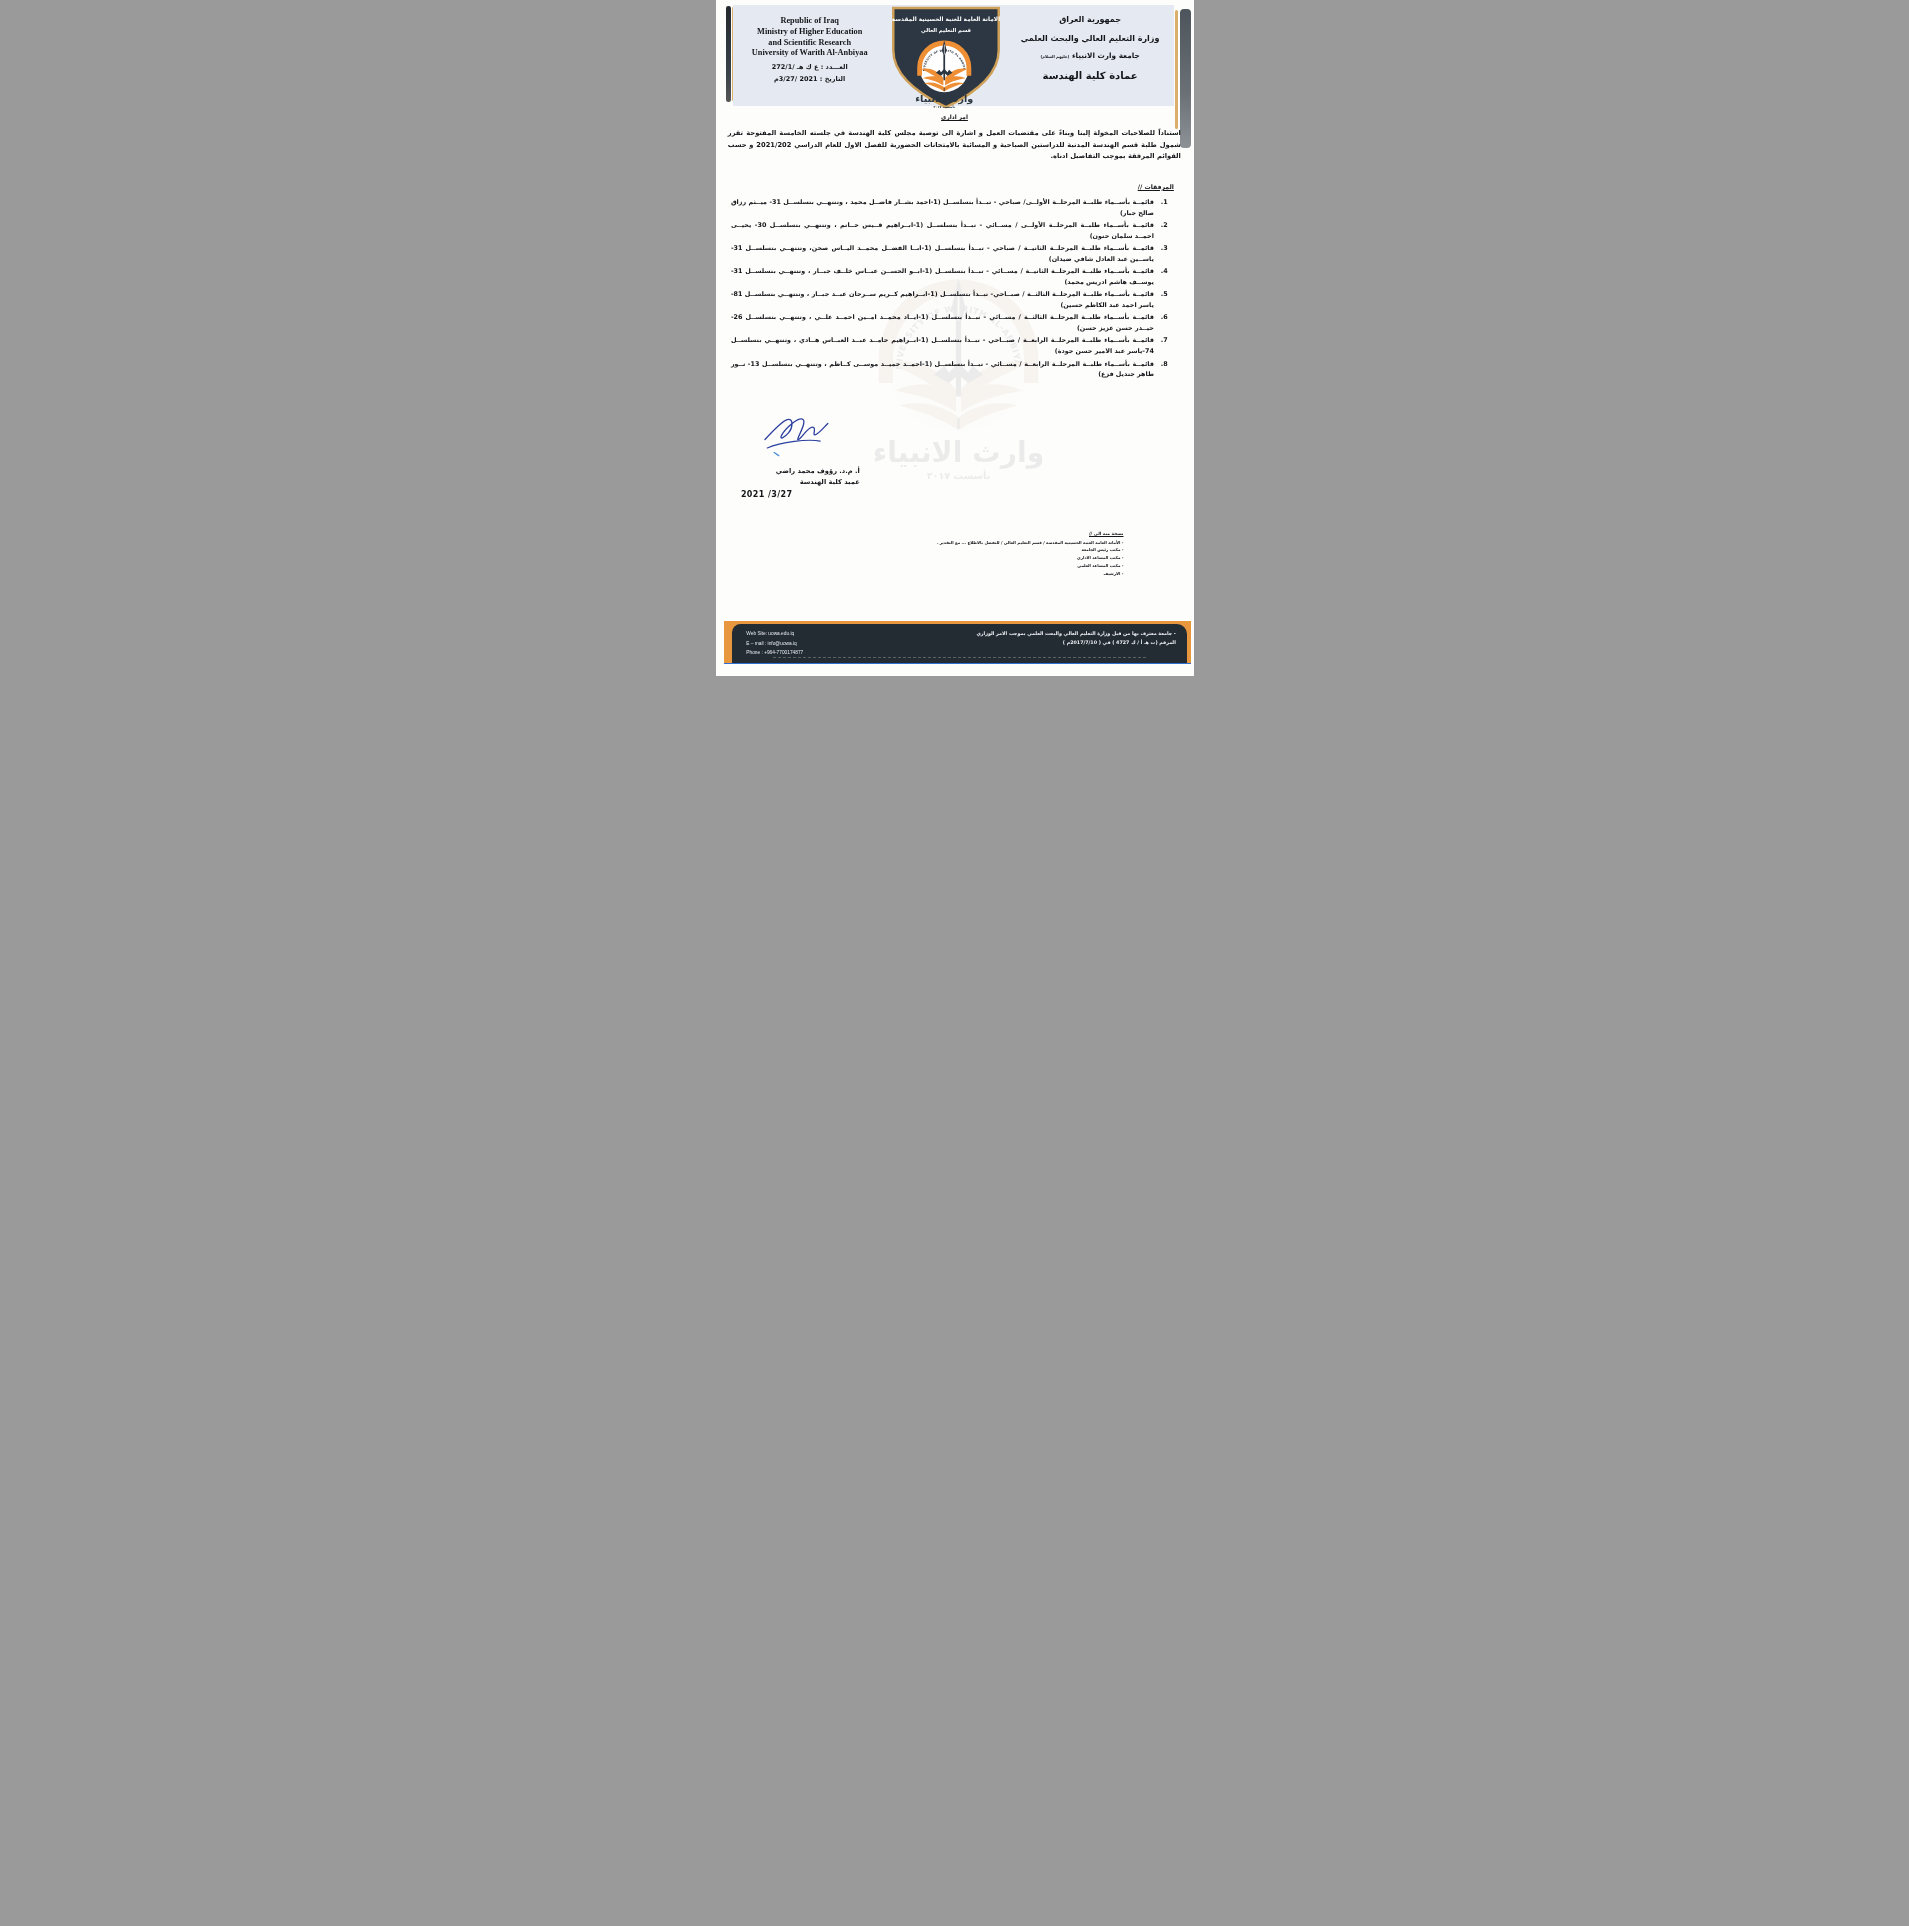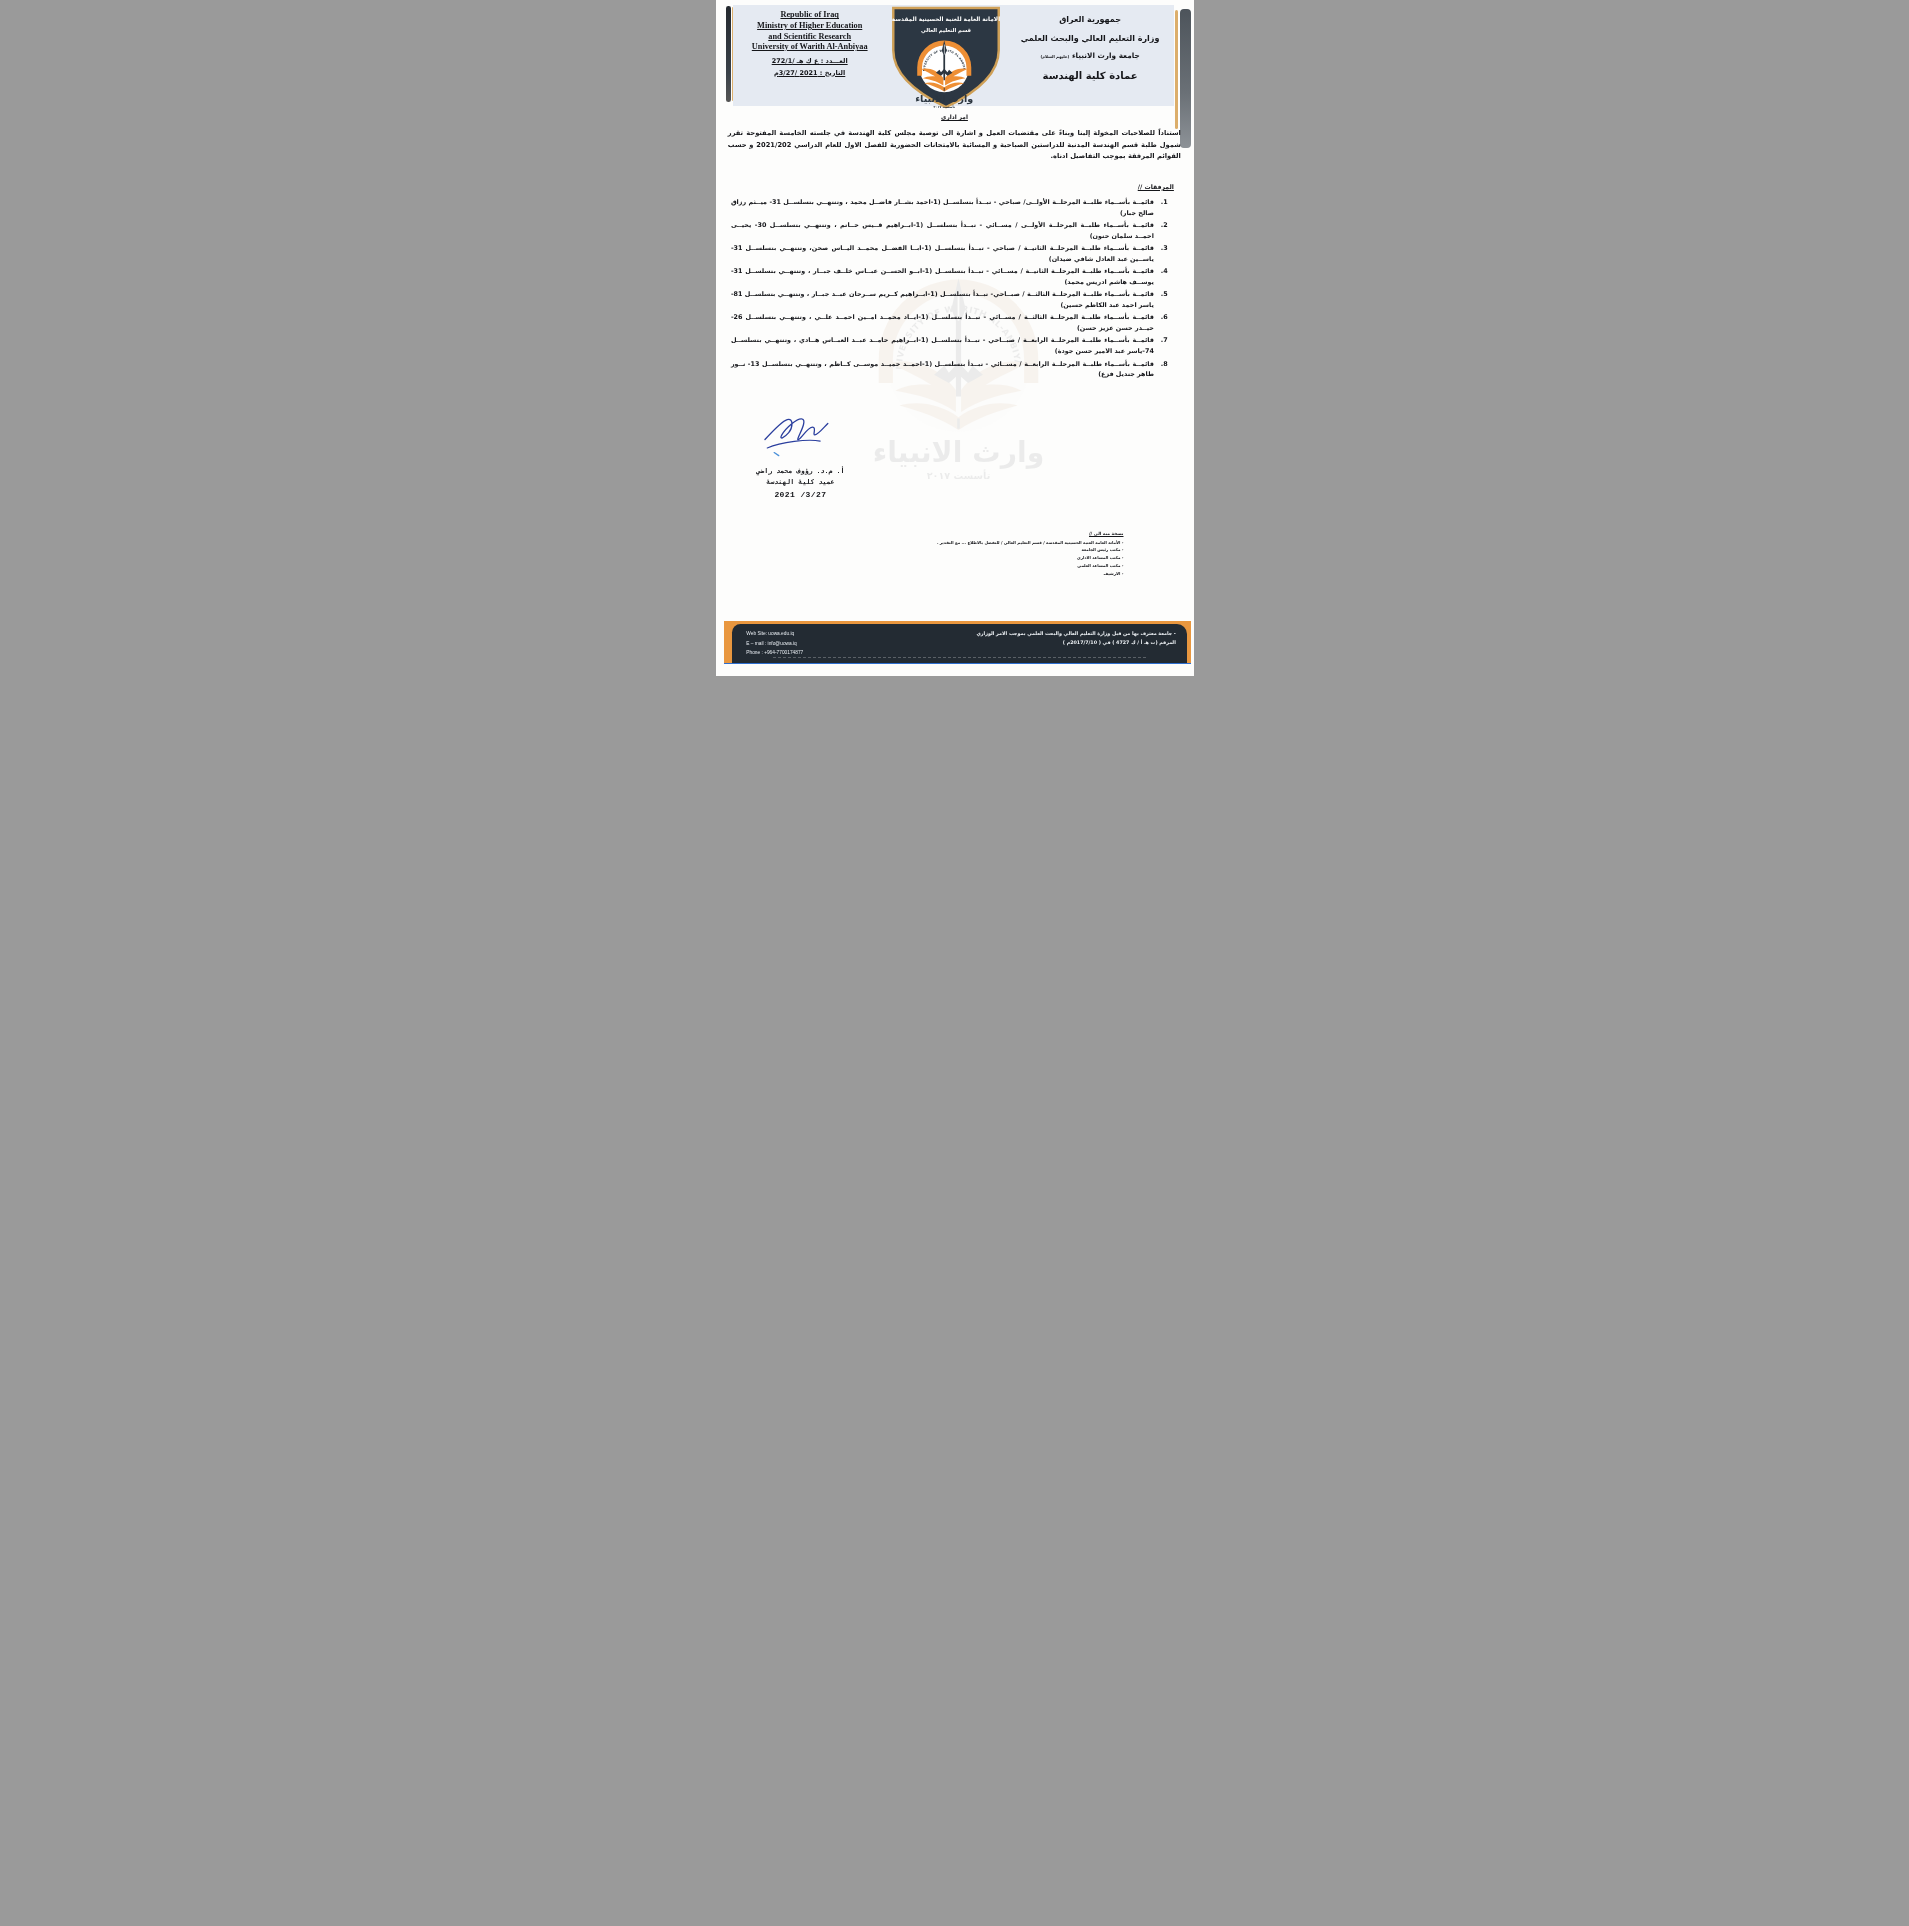--- a/index.html
+++ b/index.html
@@ -17,21 +17,21 @@
     background:#dcae6b; border-radius:1.5px;}
   .edge-right-dark{position:absolute; right:2.3px; top:8.5px; width:11.6px; height:139px;
     background:linear-gradient(180deg,#4d545b,#6a7076 60%,#8d9297); border-radius:3.9px;}
   .clip{position:absolute; left:402px; top:7.3px; width:47px; height:5.8px;
     border:1.2px solid #8f4f1f; border-radius:3.5px;
     background:linear-gradient(#e8ab6e,#a8622c);
     box-shadow:inset 0 0.8px 0.8px rgba(255,255,255,.55); transform:rotate(-1.2deg);}
   
   .header{position:absolute; left:17.7px; right:19.6px; top:5.4px; height:101px;
     background:#e5eaf2; display:flex;}
-  .h-left{width:153px; padding-top:5px; text-align:center;text-decoration:underline;}
+  .h-left{width:153px; padding-top:11px; text-align:center;}
   .h-left .en{font-family:"Liberation Serif", serif; font-weight:bold; font-size:8.3px; line-height:1.28;}
   .h-num{direction:rtl; font-weight:bold; font-size:6.5px; margin-top:4.6px;}
   .h-date{direction:rtl; font-weight:bold; font-size:6.5px; margin-top:3.1px;text-align:center;}
   .h-center{width:120px; position:relative;}
   .h-center svg{position:absolute; left:1.5px; top:-0.4px;}
   .h-right{flex:1; padding-top:9.2px; text-align:center; direction:rtl; font-weight:bold;}
   .h-right .ar1{font-size:8px; margin-bottom:10px;}
   .h-right .ar2{font-size:8px; margin-bottom:8px;}
   .h-right .ar3{font-size:7.3px; margin-bottom:10px;}
   .h-right .ar4{font-size:10px; letter-spacing:0.4px;}
@@ -42,21 +42,21 @@
   .body-par{position:absolute; top:128px; left:12.3px; width:453px;
     direction:rtl; text-align:justify; font-size:6.7px; font-weight:bold; line-height:11.6px;}
   .attach-head{position:absolute; top:183px; right:19.6px; direction:rtl;
     font-size:6.2px; font-weight:bold; text-decoration:underline;}
   .attach-list{position:absolute; top:197px; right:25px; left:15.4px; direction:rtl;}
   .att-item{position:relative; padding-right:14.6px; margin-bottom:1.9px;
     text-align:justify; font-size:6.4px; font-weight:bold; line-height:10.6px;}
   .att-num{position:absolute; right:0.8px; top:0; font-weight:bold;}
   
   .sig{position:absolute; left:45px; top:415px;}
-  .sig-block{position:absolute; top:467px; left:25.4px; width:119px; text-align:center; direction:rtl;font-family:Liberation Mono, monospace;}
+  .sig-block{position:absolute; top:467px; left:25.4px; width:119px; direction:rtl;}
   .sig-name{font-size:6.7px; font-weight:bold;}
   .sig-role{font-size:6.7px; font-weight:bold; margin-top:2.7px;}
   .sig-date{font-size:8px; font-weight:bold; margin-top:4.6px; letter-spacing:0.4px; direction:ltr;}
   
   .copy{position:absolute; top:531px; right:70px; width:223px; direction:rtl; text-align:right;}
   .copy-head{font-size:4.4px; font-weight:bold; text-decoration:underline; margin-bottom:2.7px;}
   .copy-item{font-size:4px; font-weight:bold; line-height:7.7px;}
   
   .watermark{position:absolute; left:146px; top:264px; opacity:.085;
     filter:grayscale(.45) contrast(.9);}

